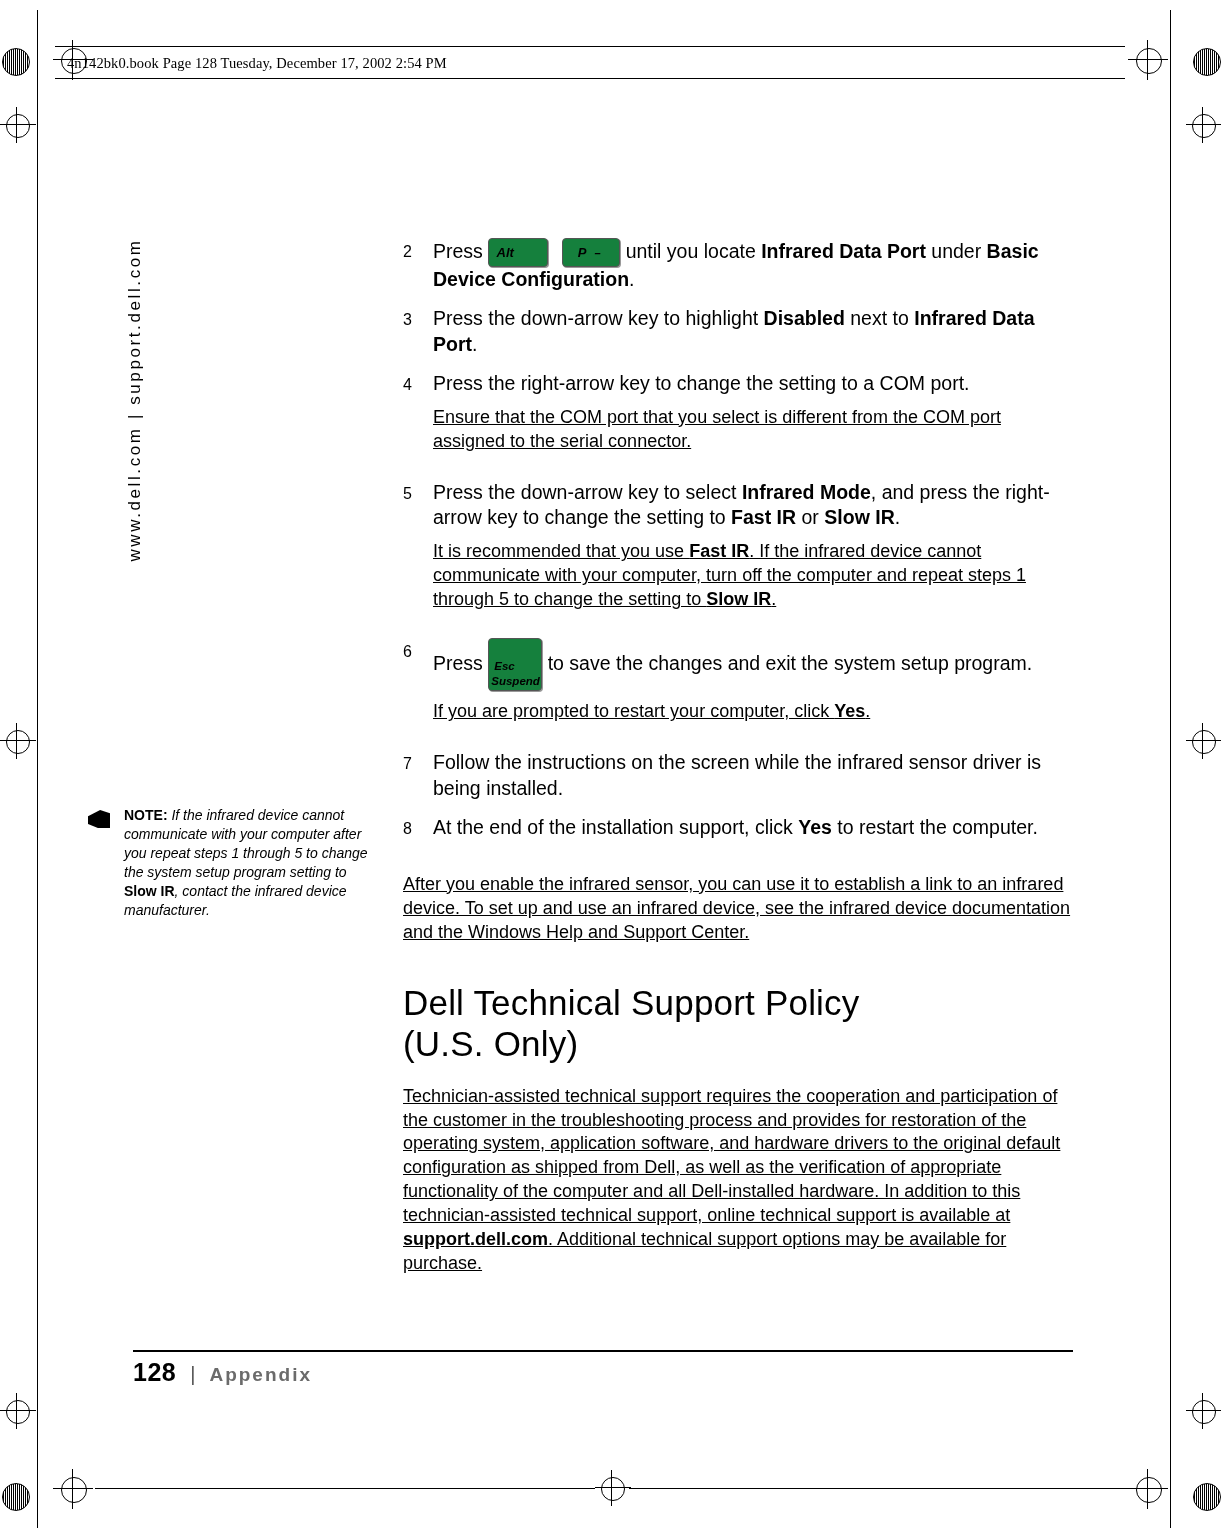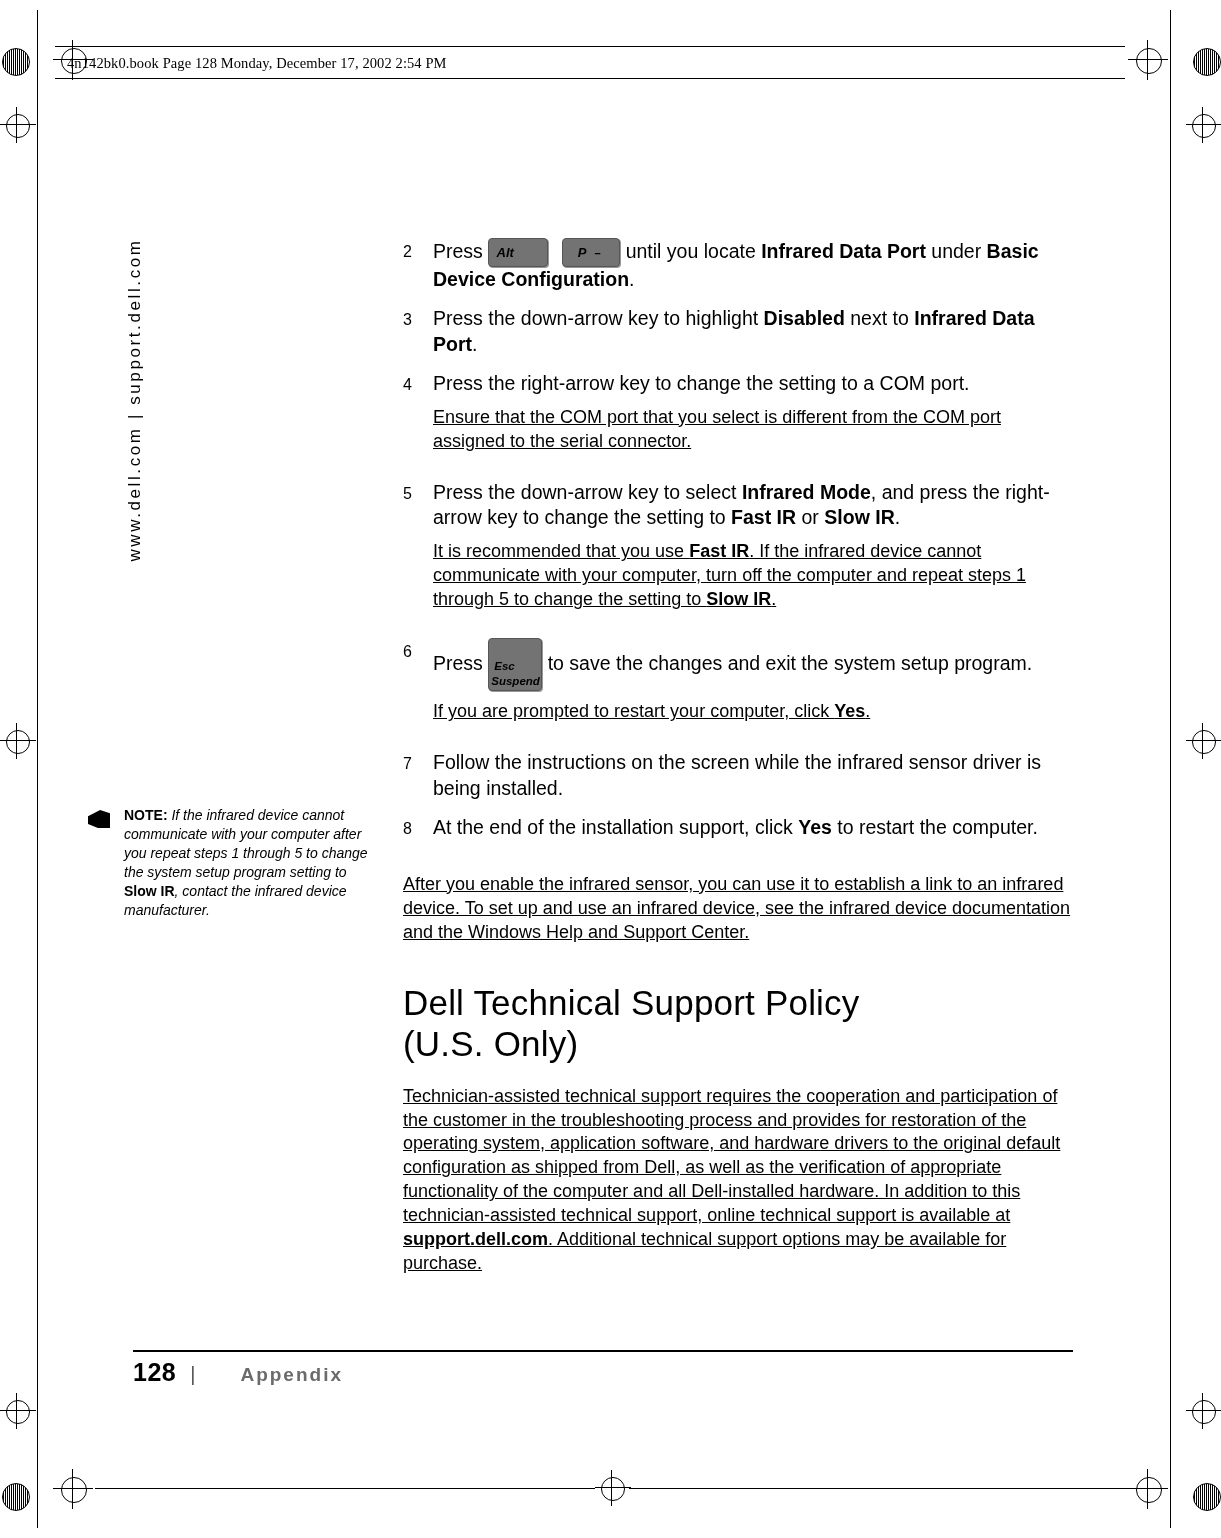--- a/index.html
+++ b/index.html
@@ -117,21 +117,21 @@
     line-height: 1.33;
     margin: 9px 0 13px 0;
     text-decoration: underline;
   }
   b { font-weight: bold; }
 
   .key {
     display: inline-block;
     border: 1px solid #555;
     border-radius: 4px;
-    background: #737373;
+    background: #15803d;
     box-shadow: 1px 1px 0 #999;
     vertical-align: middle;
     text-align: center;
     font-family: "Liberation Sans", sans-serif;
     position: relative;
   }
   .key-alt {
     width: 46px; height: 27px;
     line-height: 27px;
     font-size: 13px;
@@ -222,21 +222,20 @@
   .footer-sep {
     margin: 0 14px;
     font-size: 20px;
     color: #555;
   }
   .footer-label {
     font-size: 19px;
     letter-spacing: 2px;
     color: #6b6b6b;
     font-weight: bold;
-    margin-left: 31px;
   }
 </style>
 </head>
 <body>
 
 <div class="halftone" style="left:2px; top:48px;"></div>
 <div class="halftone" style="left:1193px; top:48px;"></div>
 <div class="halftone" style="left:2px; top:1483px;"></div>
 <div class="halftone" style="left:1193px; top:1483px;"></div>
 
@@ -284,21 +283,21 @@
 <div class="reg-cross-h" style="left:595px; top:1487px; width:36px; height:1px;"></div>
 <div class="reg-cross-v" style="left:611px; top:1470px; width:1px; height:36px;"></div>
 
 <div class="crop-v" style="left:37px; top:10px; height:1518px;"></div>
 <div class="crop-v" style="left:1170px; top:10px; height:1518px;"></div>
 <div class="crop-h" style="left:95px; top:1488px; width:500px;"></div>
 <div class="crop-h" style="left:629px; top:1488px; width:500px;"></div>
 
 <div class="header-rule"></div>
 <div class="header-rule2"></div>
-<div class="book-header">4n142bk0.book  Page 128  Monday, December 17, 2002  2:54 PM</div>
+<div class="book-header">4n142bk0.book  Page 128  Tuesday, December 17, 2002  2:54 PM</div>
 
 <div class="side-url">www.dell.com | support.dell.com</div>
 
 <div class="note">
   <span class="note-icon"></span>
   <span class="note-label">NOTE:</span><span> If the infrared device cannot communicate with your computer after you repeat steps 1 through 5 to change the system setup program setting to </span><b>Slow IR</b><span>, contact the infrared device manufacturer.</span>
 </div>
 
 <div class="content">
 

